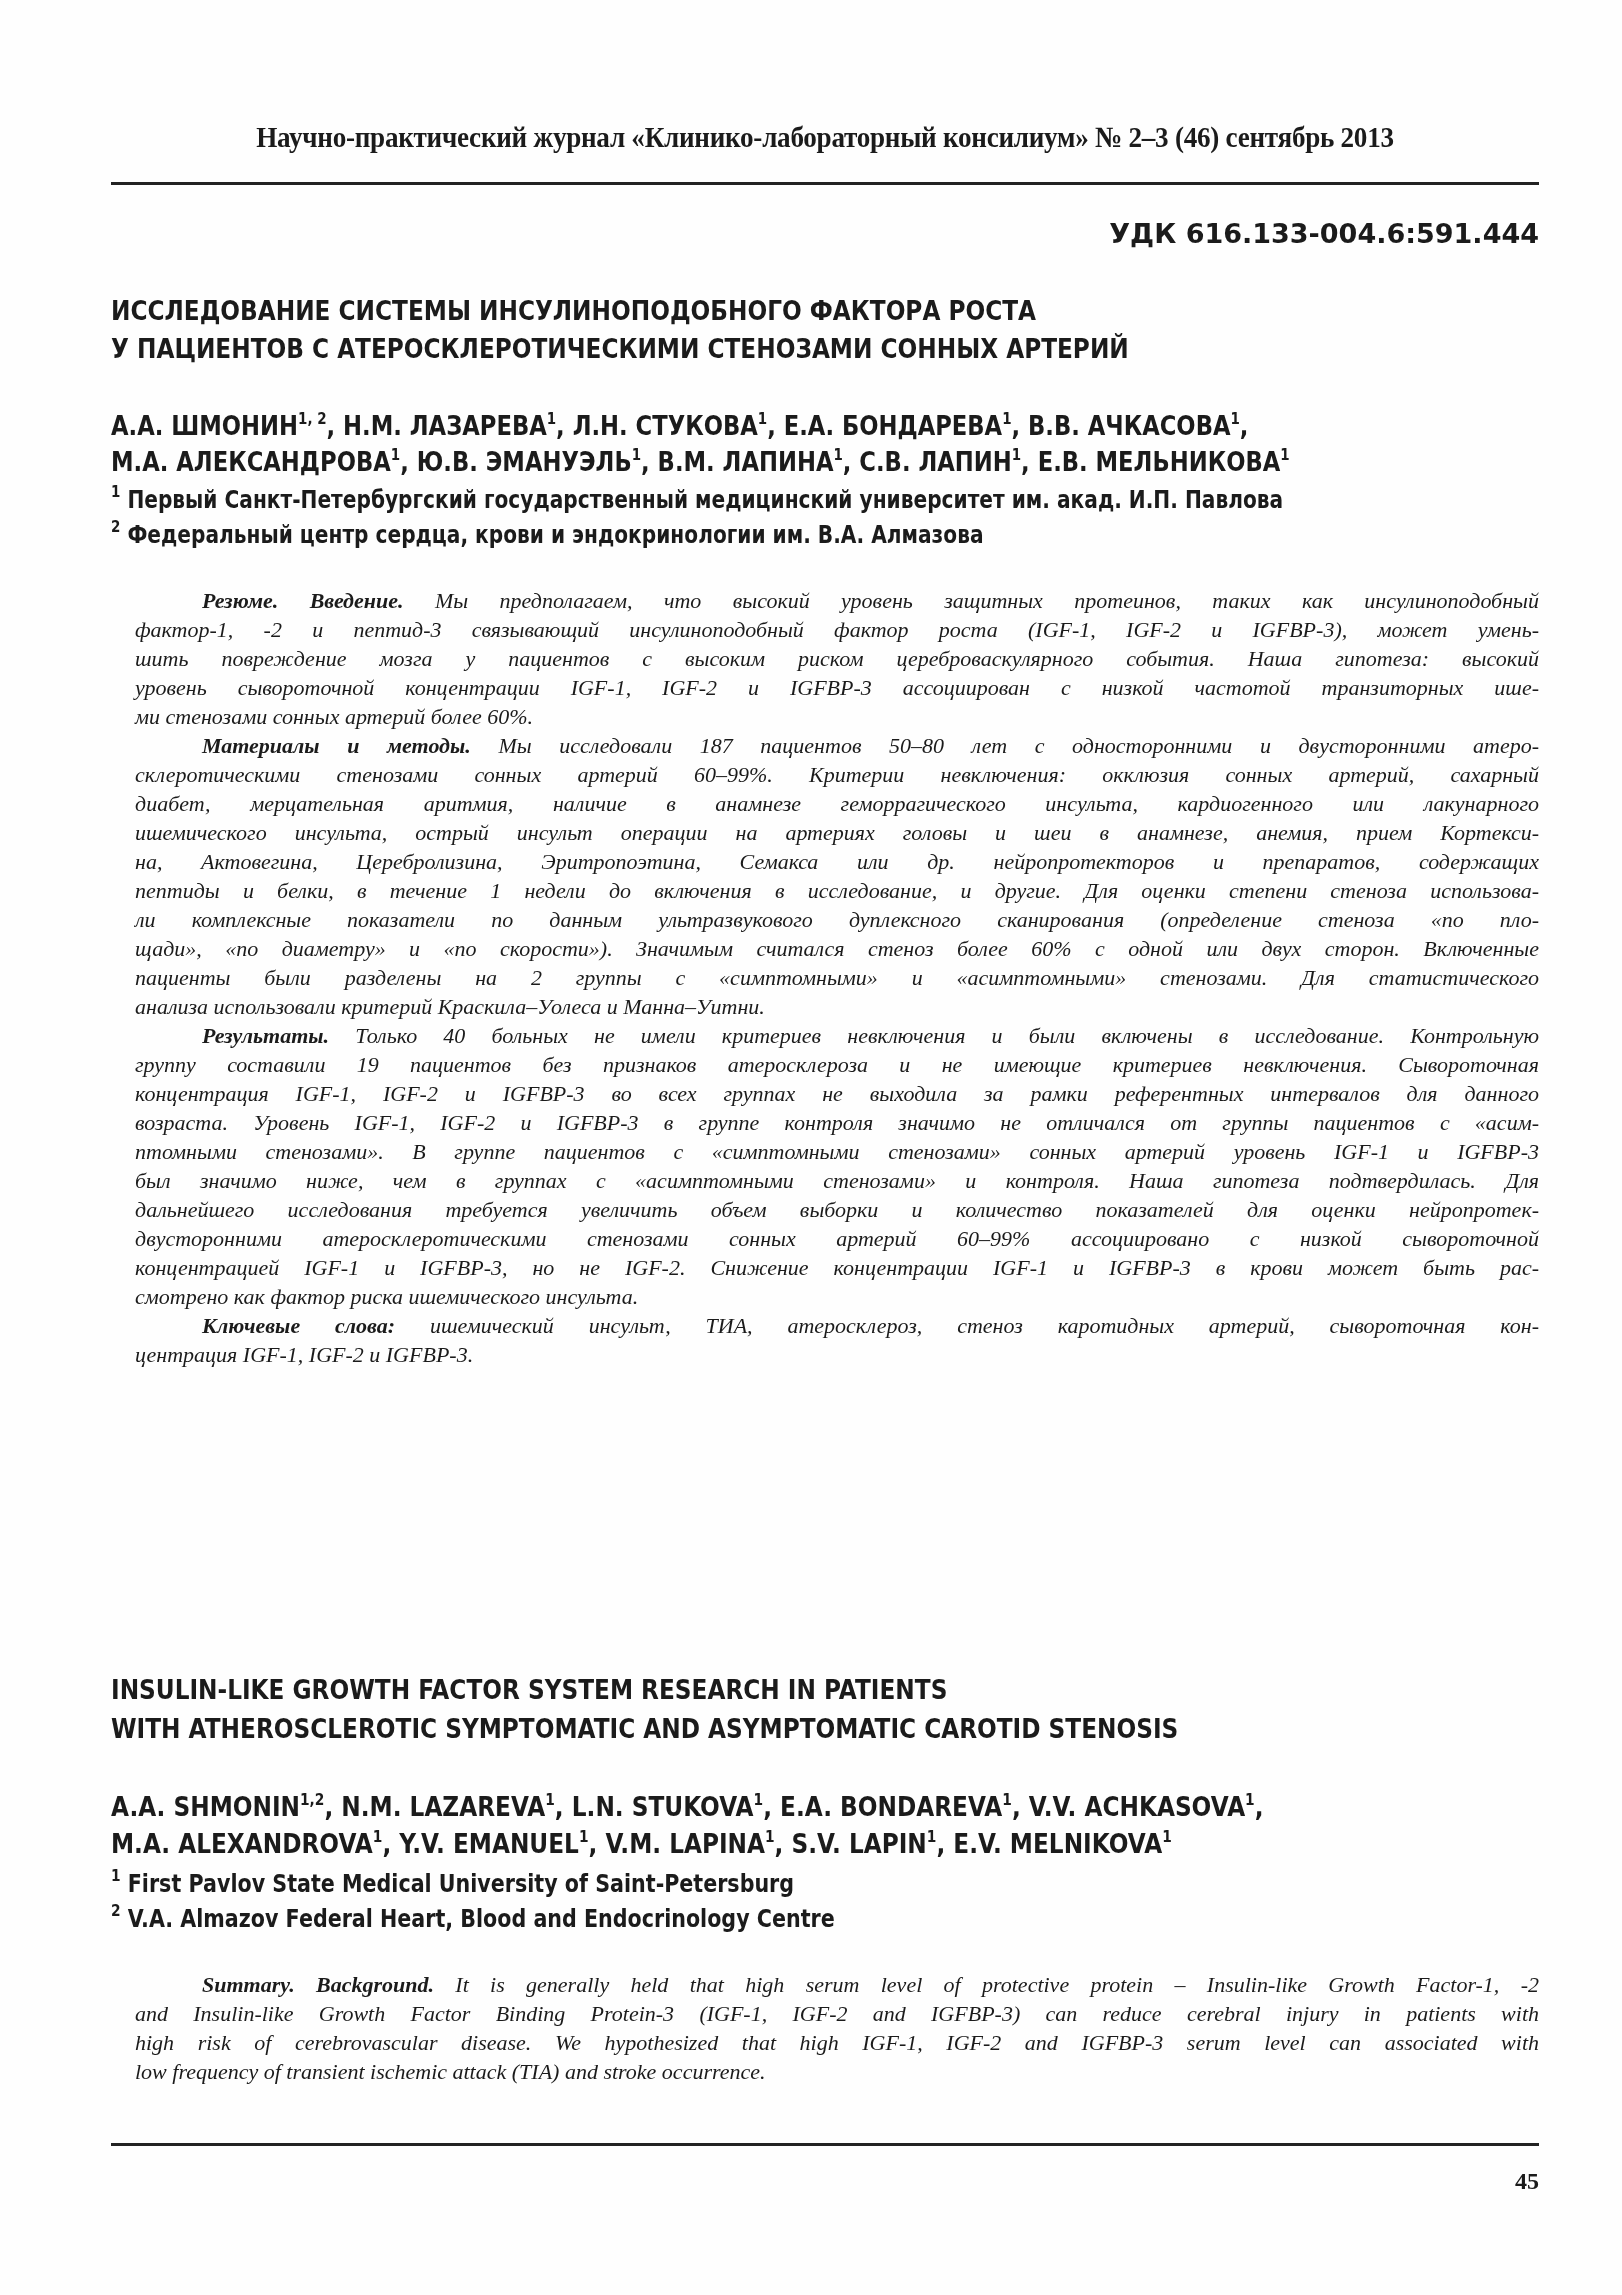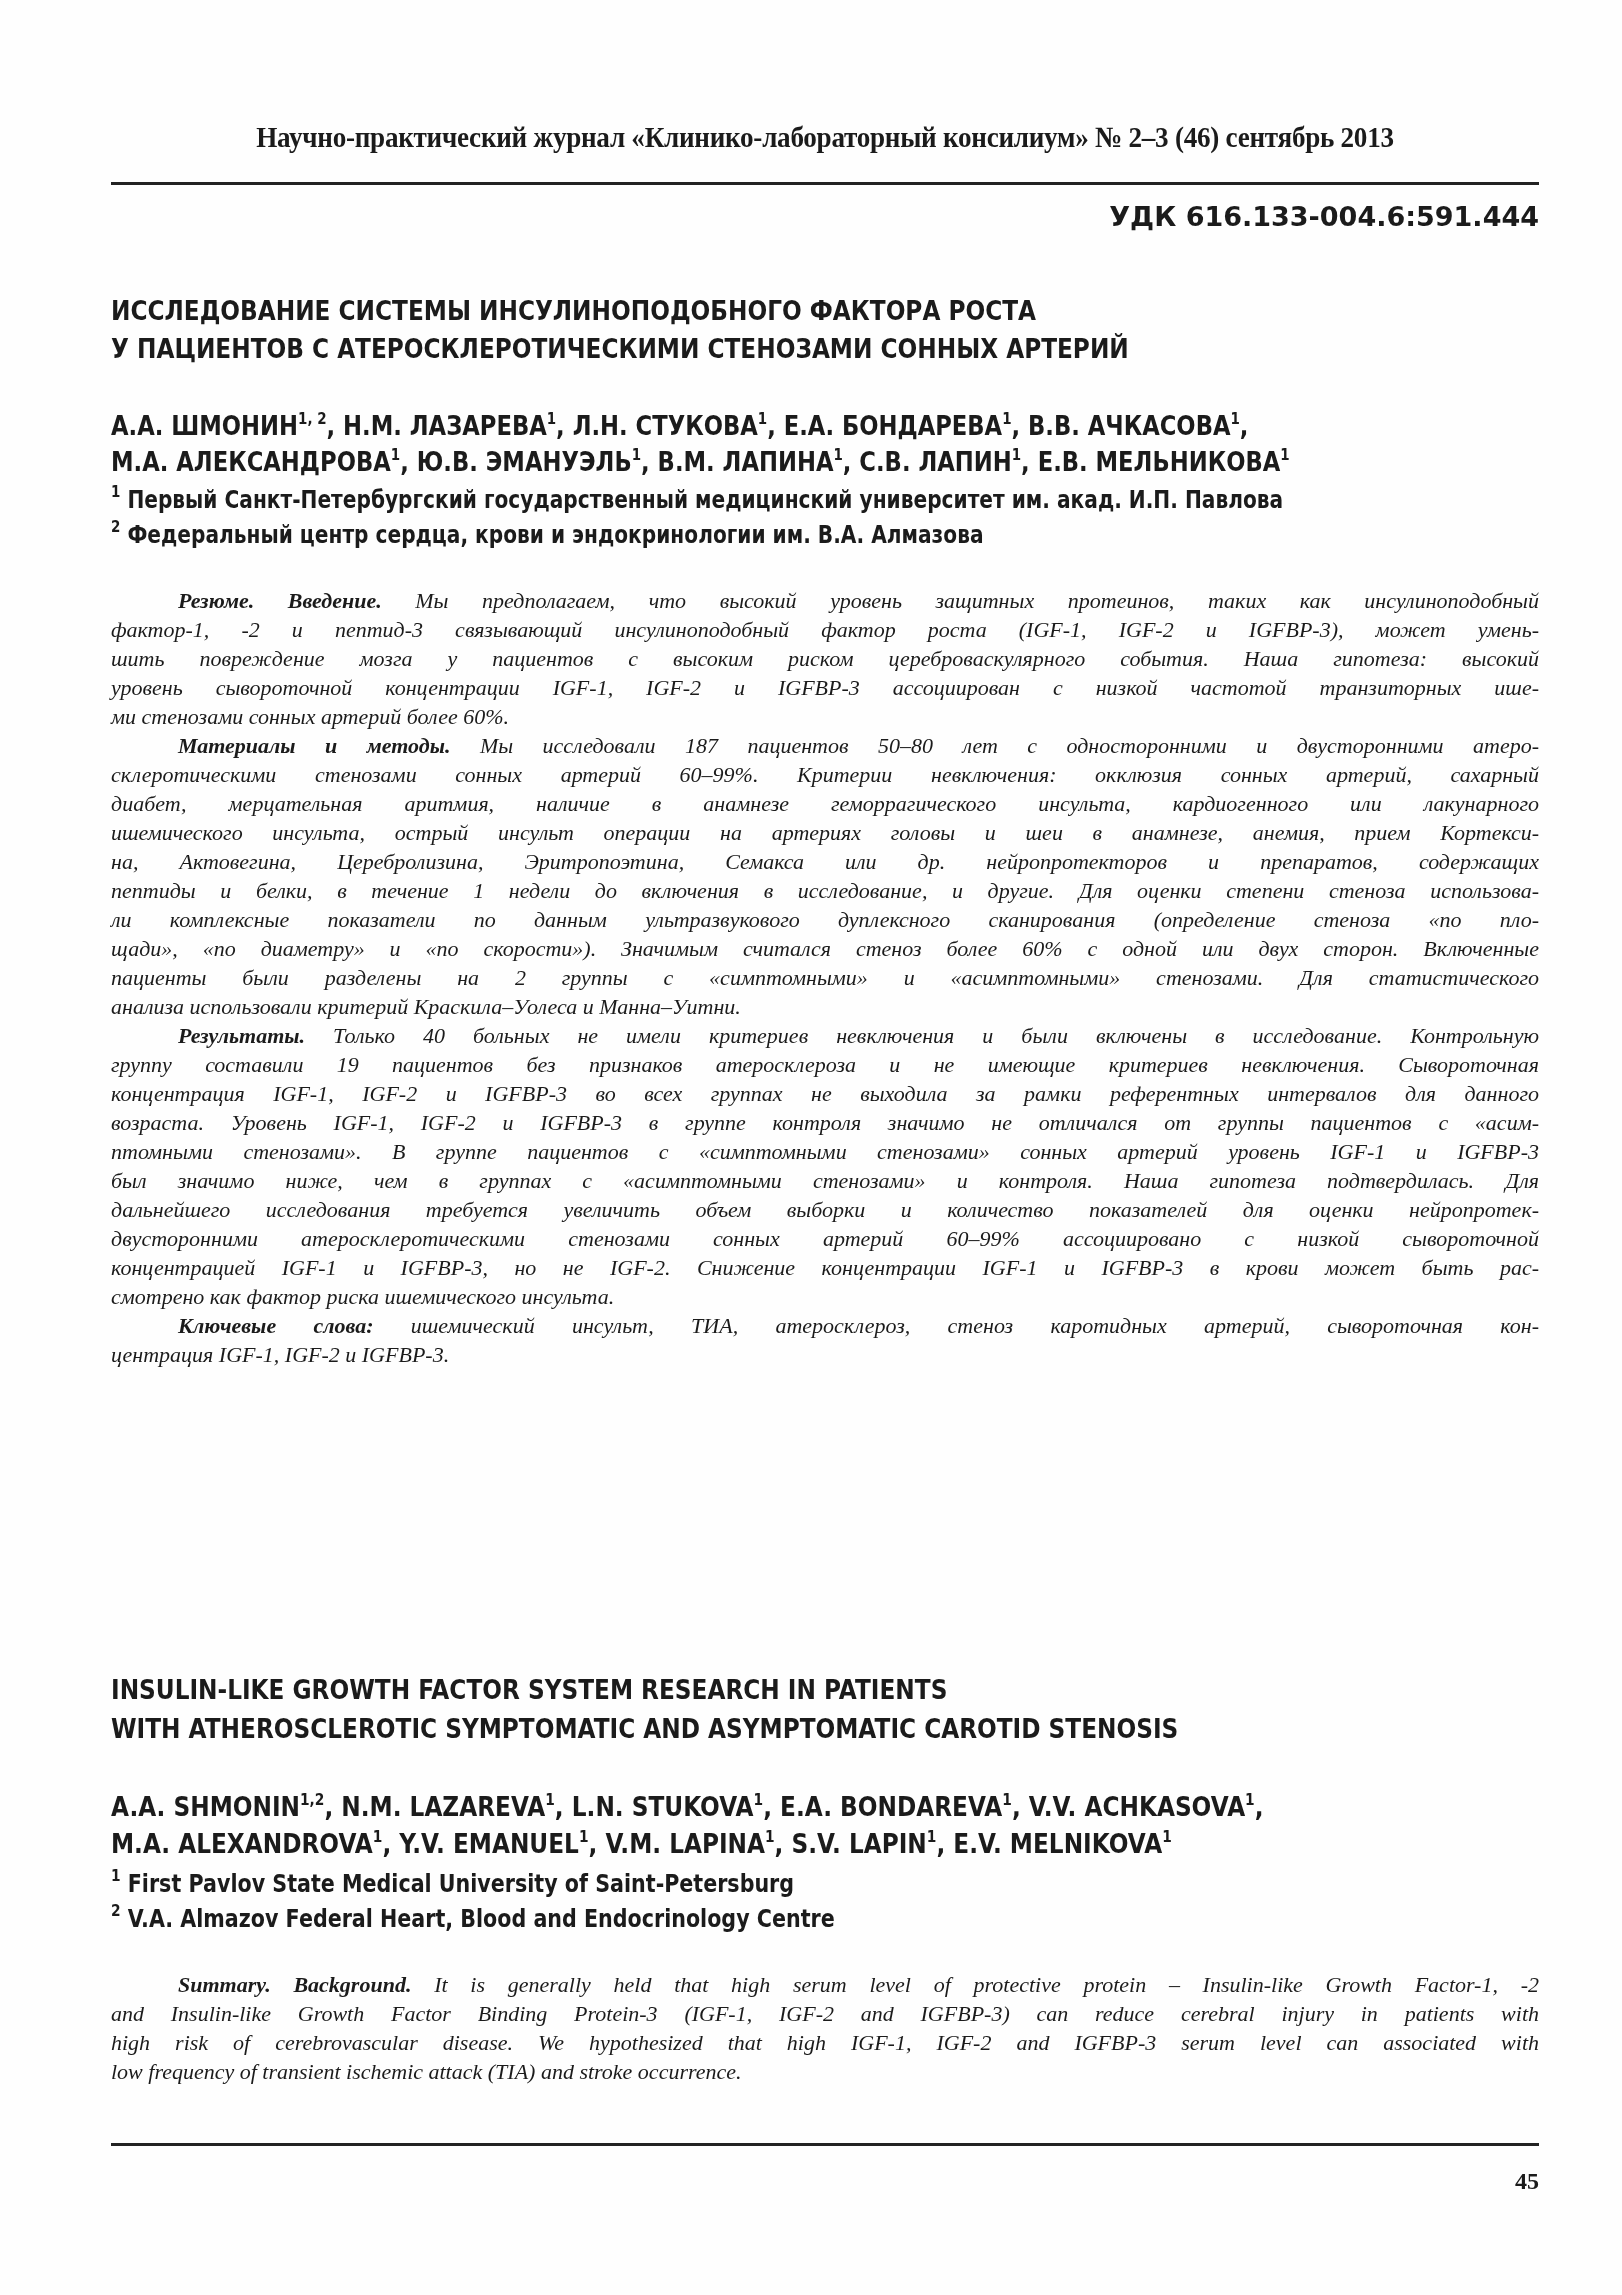--- a/index.html
+++ b/index.html
@@ -2,27 +2,27 @@
 <html style="font-size:10.7px"><head>
 <meta charset="utf-8">
 <style>
   html, body { margin: 0; padding: 0; background: #fefefe; }
   body { width: 1623px; height: 2295px; position: relative; overflow: hidden; color: #1b1b1b; }
   .abs { position: absolute; }
   .serif { font-family: "Liberation Serif", "DejaVu Serif", serif; }
   .sans  { font-family: "DejaVu Sans", "Liberation Sans", sans-serif; }
   .journal-header { left: 111px; width: 1428px; top: 121px; text-align: center; font-size: 29.5px; font-weight: bold; letter-spacing: -0.3px; transform: scaleX(0.92); transform-origin: center; white-space: nowrap; }
   .rule { left: 111px; width: 1428px; height: 3.4px; background: #222; }
-  .udk { right: 84px; top: 201px; font-size: 27px; font-weight: bold; white-space: nowrap; }
+  .udk { right: 84px; top: 218px; font-size: 27px; font-weight: bold; white-space: nowrap; }
   .title { left: 111px; font-size: 27px; font-weight: bold; white-space: nowrap; letter-spacing: 0px; transform: scaleX(0.86); transform-origin: left; }
   .authors { left: 111px; width: 1428px; font-size: 27px; font-weight: bold; white-space: nowrap; transform-origin: left; }
   .authors sup, .aff sup { font-size: 16px; vertical-align: 10.7px; font-weight: bold; }
   .aff { left: 111px; font-size: 24px; font-weight: bold; white-space: nowrap; transform-origin: left; }
   .body-block { left: 111px; width: 1428px; }
-  .line { display: block; height: 29px; line-height: 29px; font-size: 22px; font-style: italic; text-align: justify; text-align-last: justify; white-space: nowrap; overflow: visible; }
+  .line { display: block; height: 29px; line-height: 29px; font-size: 22px; font-style: italic; text-align: justify; text-align-last: justify; white-space: nowrap; overflow: visible; margin-left: 24px; }
   .line.last { text-align-last: left; font-family: Liberation Serif, serif; }
   .line.indent { padding-left: 67px; }
   .line b { font-weight: bold; }
   .page-number { right: 84px; top: 2168px; font-size: 24px; font-weight: bold; }
 </style>
 </head>
 <body>
 
 <div class="abs serif journal-header">Научно-практический журнал «Клинико-лабораторный консилиум» № 2–3 (46) сентябрь 2013</div>
 <div class="abs rule" style="top:182px;"></div>

